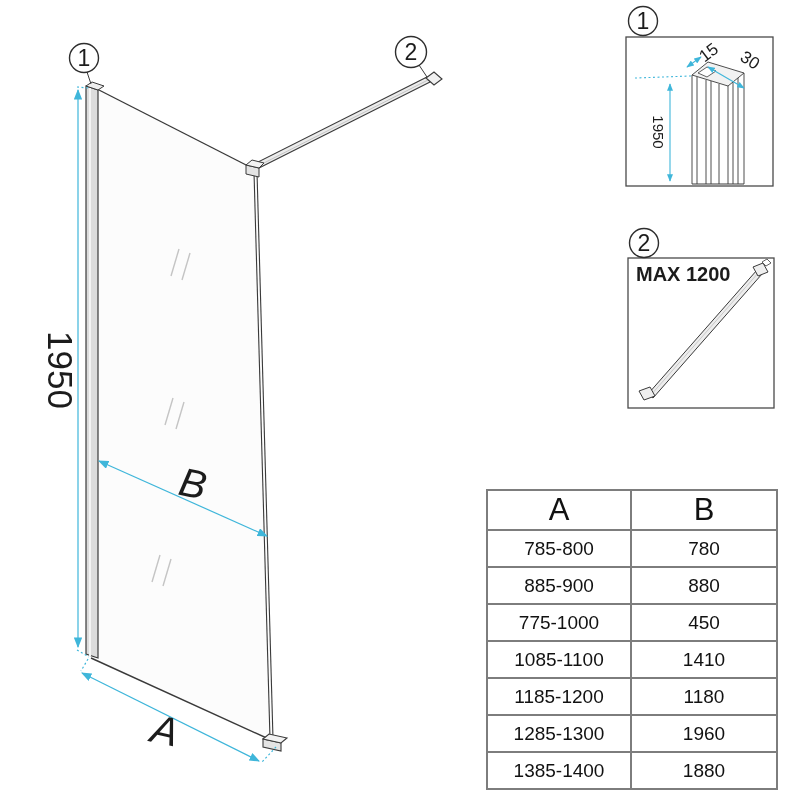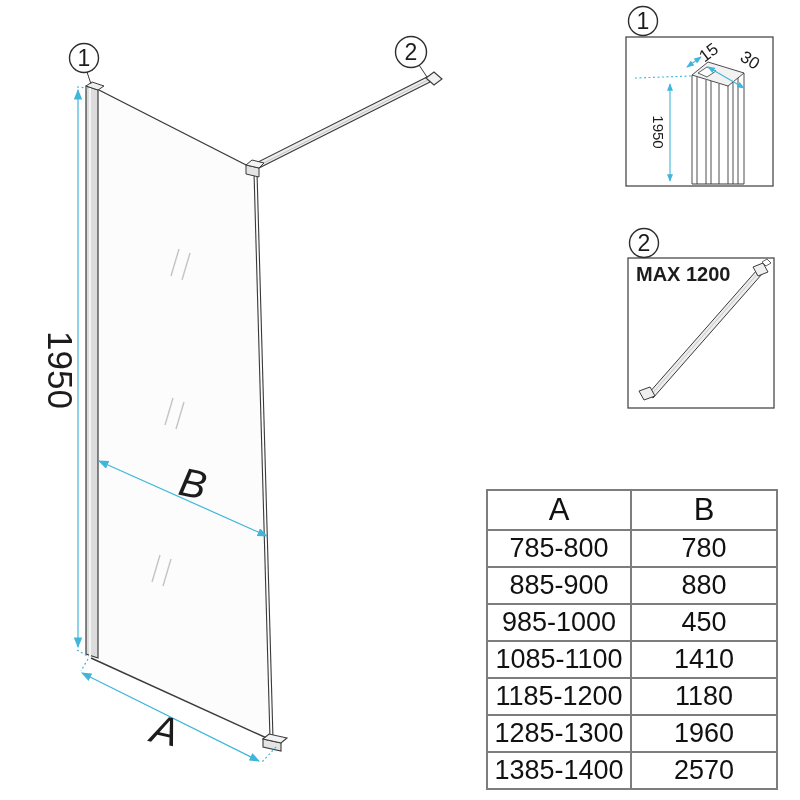--- a/index.html
+++ b/index.html
@@ -18,21 +18,21 @@
 
   .spec-table{
     position:absolute;left:486px;top:489px;width:290px;
     border-collapse:collapse;table-layout:fixed;background:#fff;
   }
   .spec-table th,.spec-table td{
     border:2px solid #7d7d7d;text-align:center;vertical-align:middle;
     padding:0;color:#111;font-weight:normal;
   }
   .spec-table th{height:38px;font-size:31px;}
-  .spec-table td{height:35px;font-size:27px;margin-left:8px;}
+  .spec-table td{height:35px;font-size:19px;margin-left:8px;}
   .col-a{width:144px;}
   .col-b{width:146px;}
 </style>
 </head>
 <body>
 
 <div class="canvas">
 
   <svg width="800" height="800" viewBox="0 0 800 800">
     <defs>
@@ -172,34 +172,34 @@
     <tbody>
       <tr>
         <td>785-800</td>
         <td>780</td>
       </tr>
       <tr>
         <td>885-900</td>
         <td>880</td>
       </tr>
       <tr>
-        <td>985-1000</td>
+        <td>775-1000</td>
         <td>450</td>
       </tr>
       <tr>
         <td>1085-1100</td>
         <td>1410</td>
       </tr>
       <tr>
         <td>1185-1200</td>
         <td>1180</td>
       </tr>
       <tr>
         <td>1285-1300</td>
         <td>1960</td>
       </tr>
       <tr>
         <td>1385-1400</td>
-        <td>2570</td>
+        <td>1880</td>
       </tr>
     </tbody>
   </table>
 </div>
 
 </body></html>

